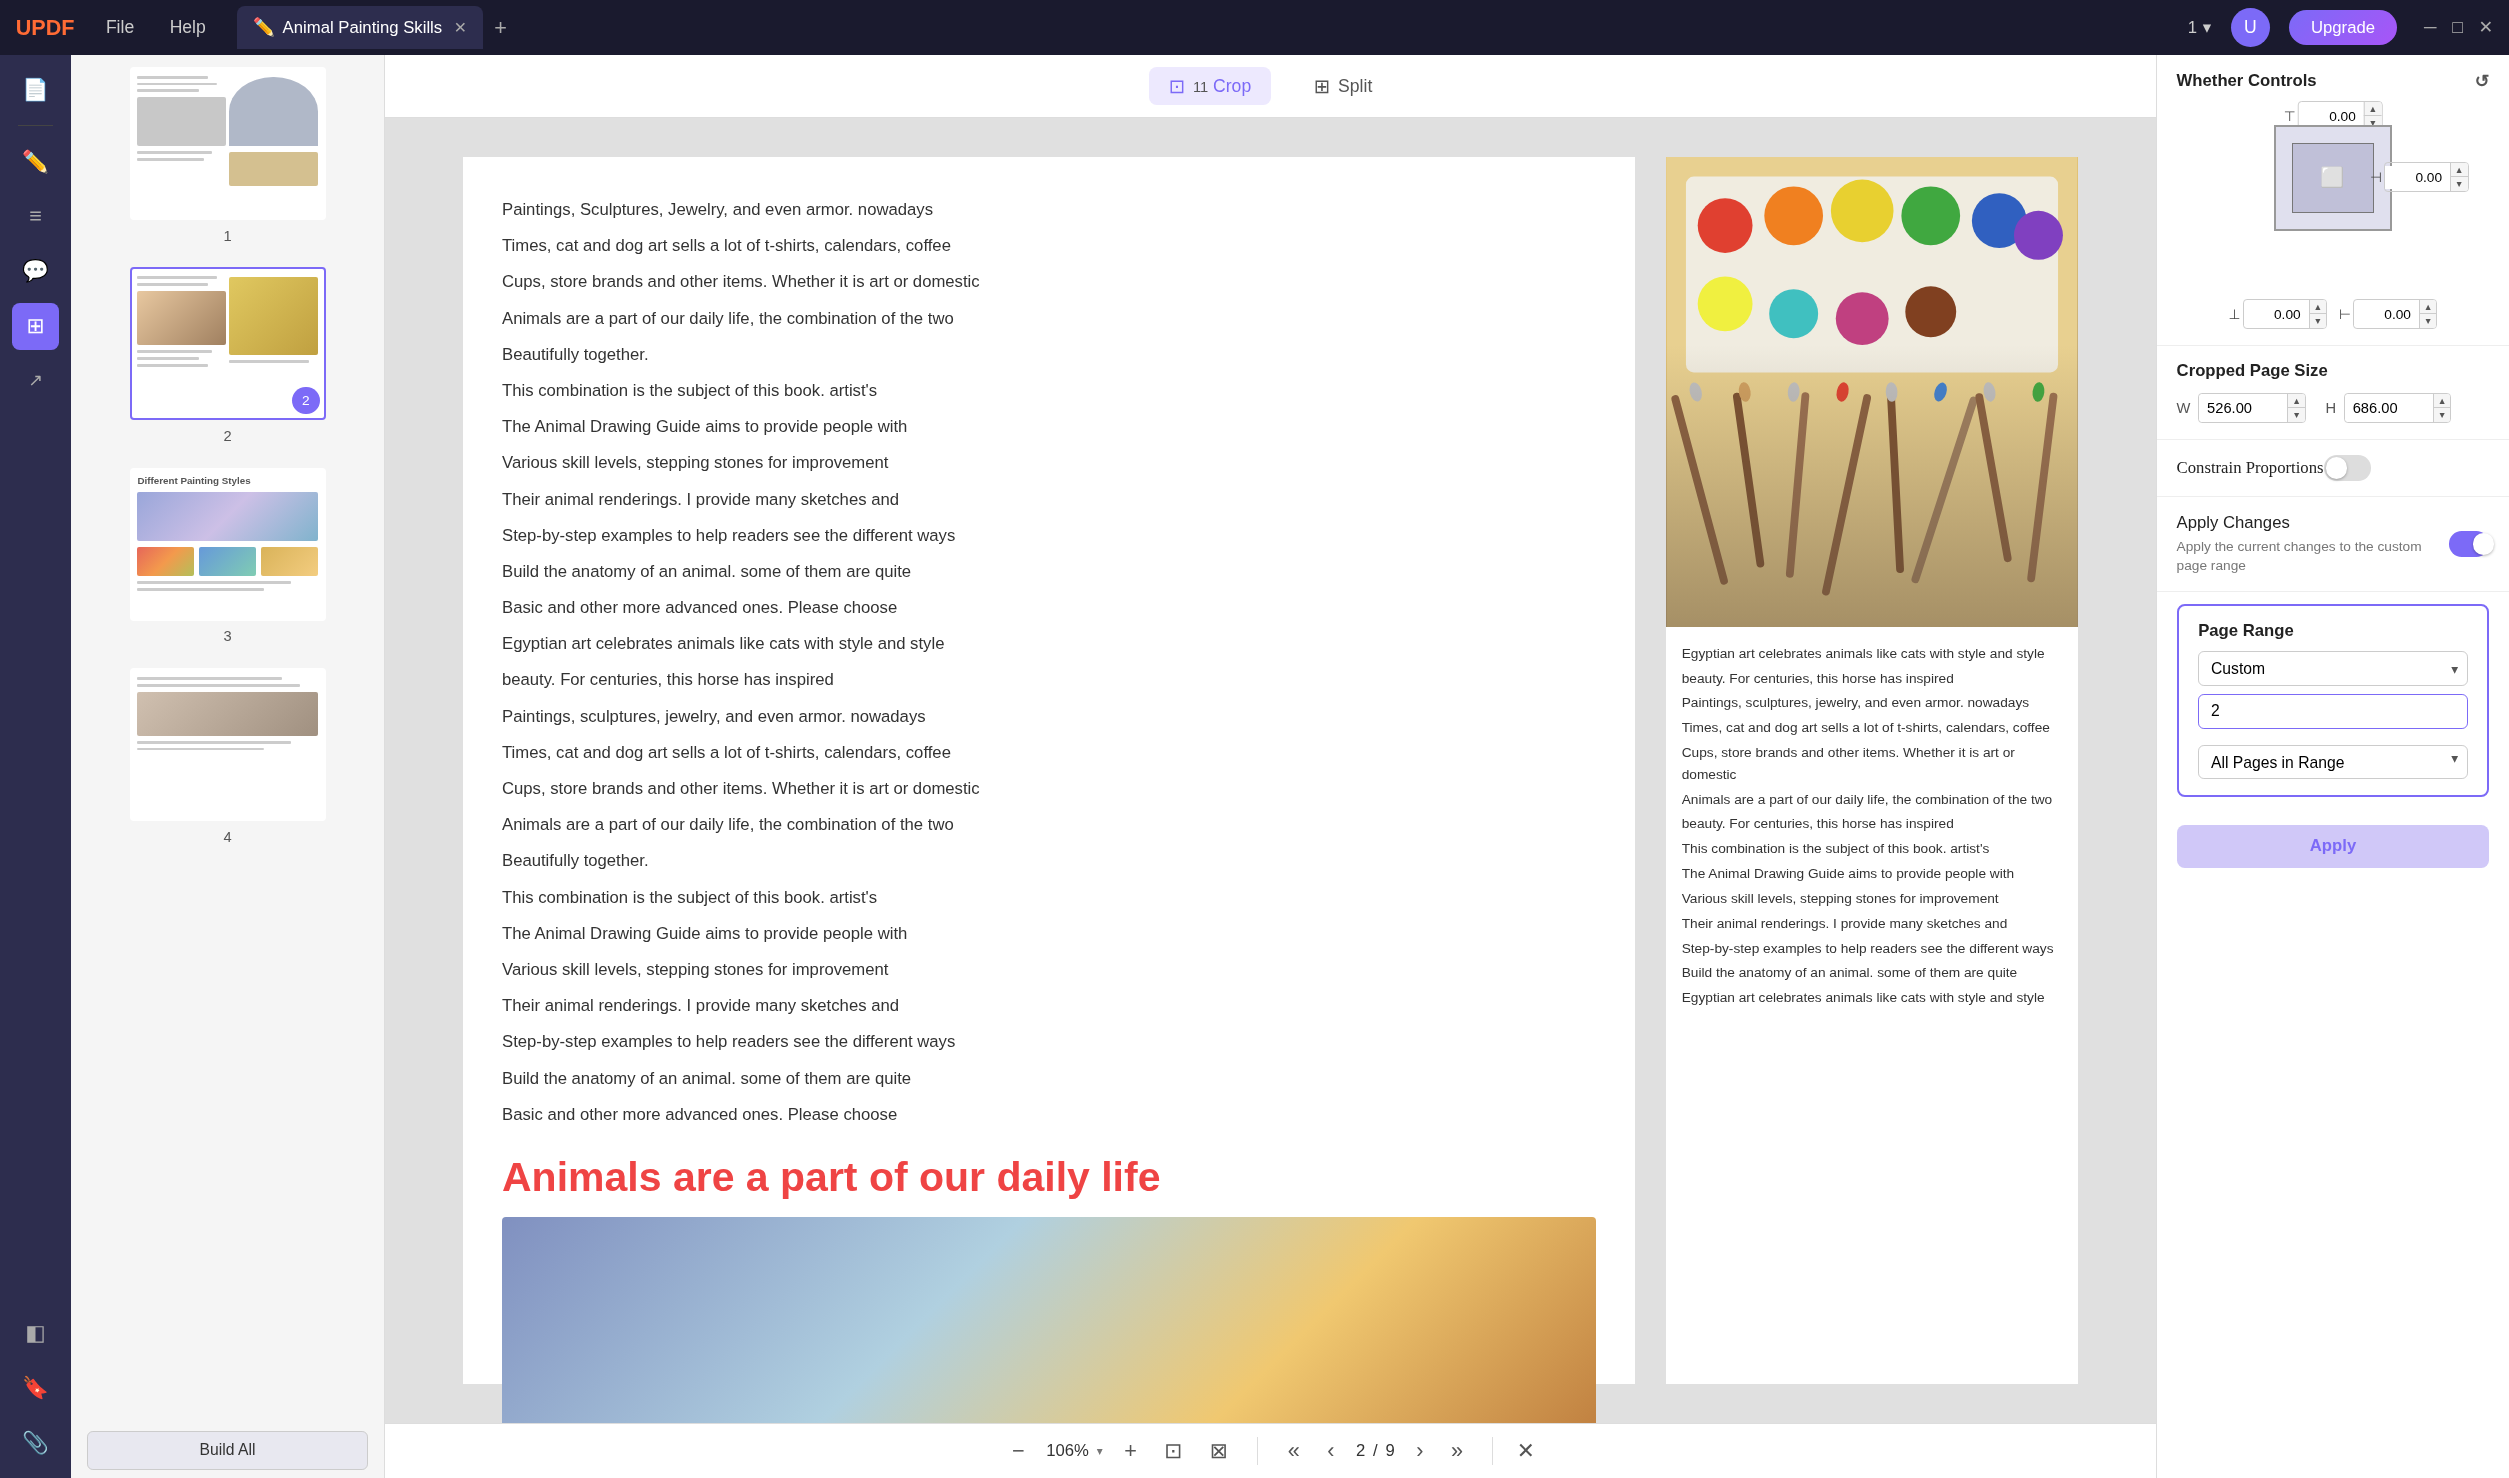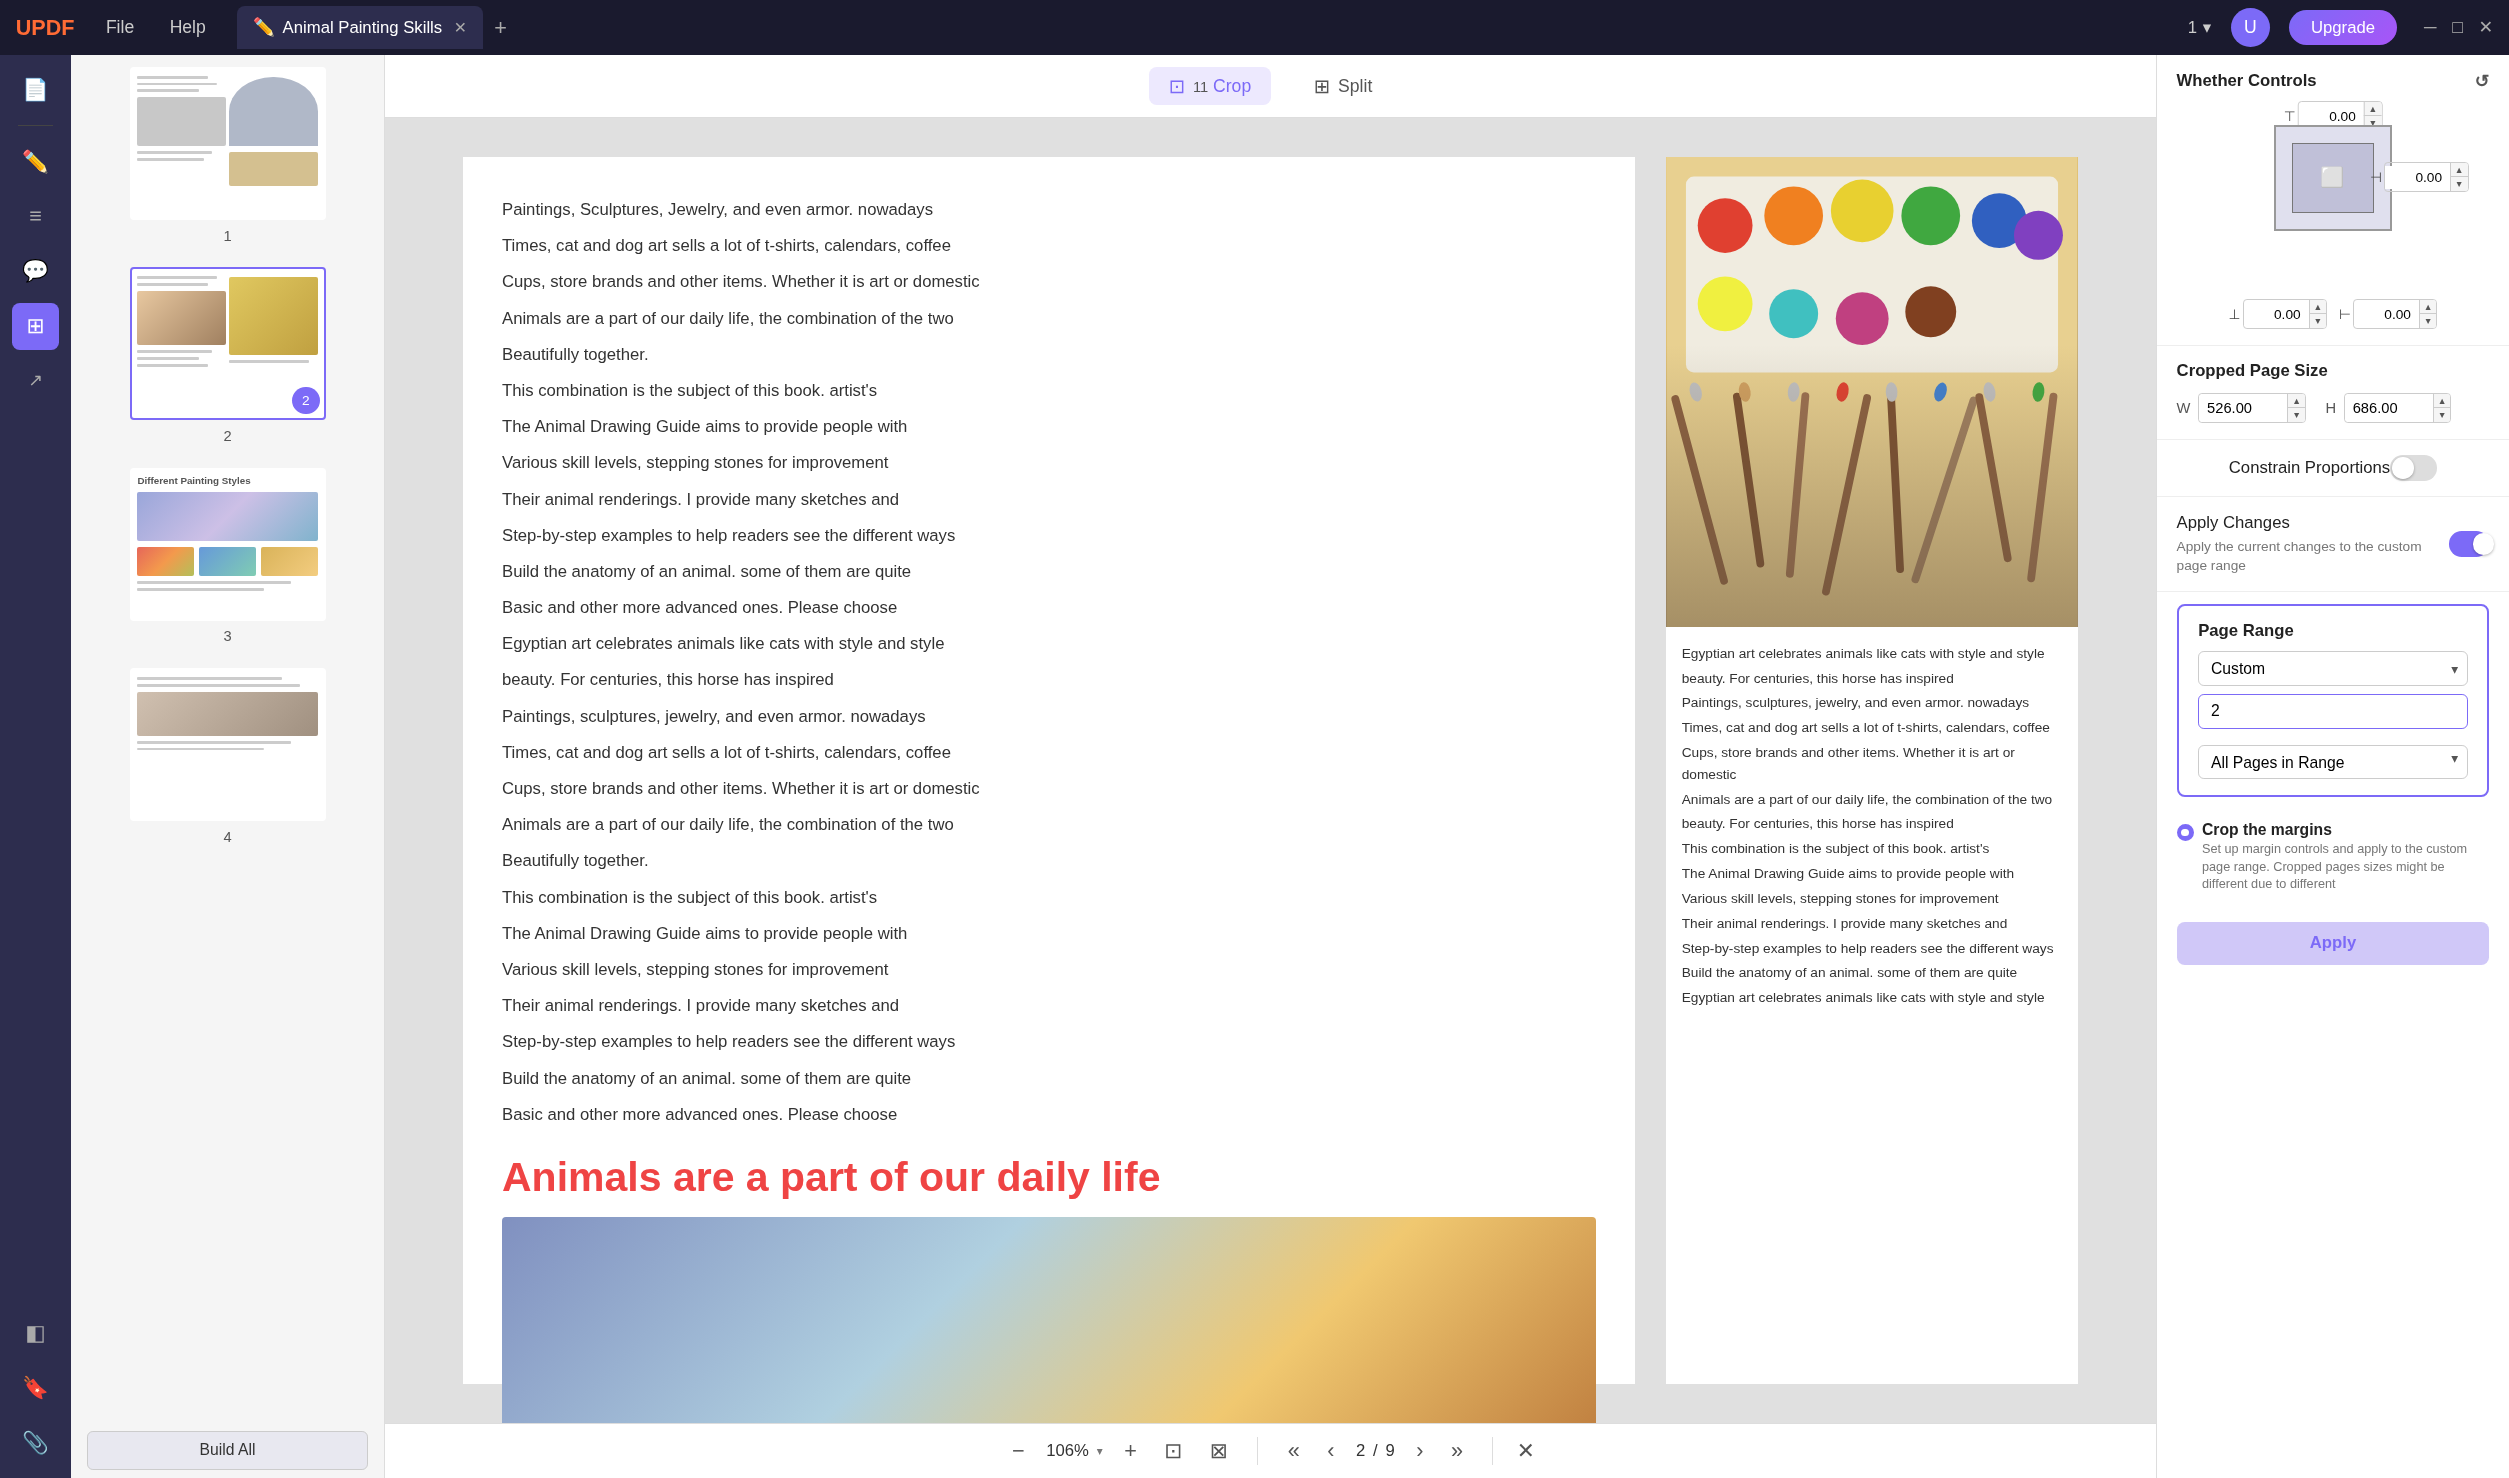--- a/index.html
+++ b/index.html
@@ -87,21 +87,21 @@
     .size-row { display: flex; align-items: center; gap: 7.8px; }
     .size-label { font-size: 14.7px; color: #555; }
     .size-input { width: 88px; border: 1px solid #ccc; border-radius: 3.9px; padding: 5.9px 7.8px; font-size: 14.7px; }
 
     
     .toggle { width: 47px; height: 25.5px; border-radius: 12.7px; background: #ddd; position: relative; cursor: pointer; transition: background 0.2s; }
     .toggle.on { background: #7c6af7; }
     .toggle-thumb { width: 21.6px; height: 21.6px; border-radius: 50%; background: #fff; position: absolute; top: 2px; left: 2px; transition: left 0.2s; box-shadow: 0 1px 2.9px rgba(0,0,0,0.3); }
     .toggle.on .toggle-thumb { left: 23.5px; }
 
-    .prop-row { display: flex; align-items: center; justify-content: center; }
+    .prop-row { display: flex; align-items: center; justify-content: flex-start; font-family: Liberation Serif, serif; }
     .prop-label { font-size: 16.7px; color: #222; }
 
     
     .apply-row { display: flex; align-items: center; justify-content: space-between; }
     .apply-label { font-size: 16.7px; color: #222; font-weight: 500; }
     .apply-desc { font-size: 13.7px; color: #777; margin-top: 3.9px; line-height: 1.4; }
 
     
     .page-range-section { padding: 15.7px 19.6px; border: 2px solid #7c6af7; border-radius: 7.8px; margin: 11.8px 19.6px; }
     .page-range-label { font-size: 16.7px; font-weight: 600; color: #222; margin-bottom: 9.8px; }
@@ -541,30 +541,19 @@
       <div class="select-wrap" style="margin-top:7.8px;">
         <select class="all-pages-select">
           <option>All Pages in Range</option>
           <option>Odd Pages in Range</option>
           <option>Even Pages in Range</option>
         </select>
         <span class="select-arrow">▾</span>
       </div>
     </div>
 
-    <div class="radio-section">
-      <div class="radio-row">
-        <div class="radio-dot">
-          <div class="radio-dot-inner"></div>
-        </div>
-        <div>
-          <div class="radio-label">Crop the margins</div>
-          <div class="radio-desc">Set up margin controls and apply to the custom page range. Cropped pages sizes might be different due to different</div>
-        </div>
-      </div>
-    </div>
 
     <button class="apply-bottom-btn">Apply</button>
 
   </div>
 
 </div>
 
 
 </body></html>

